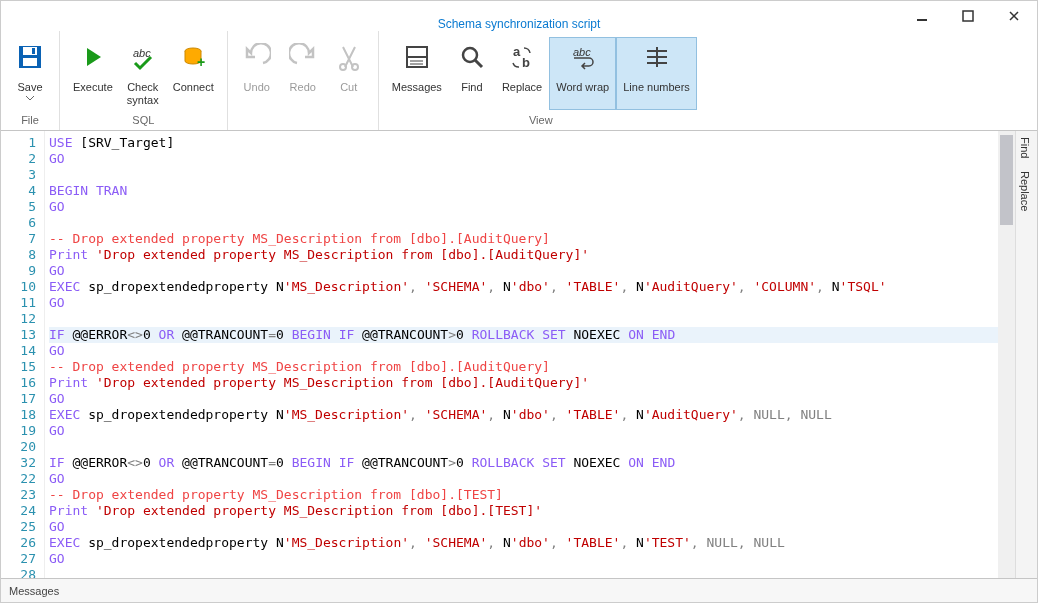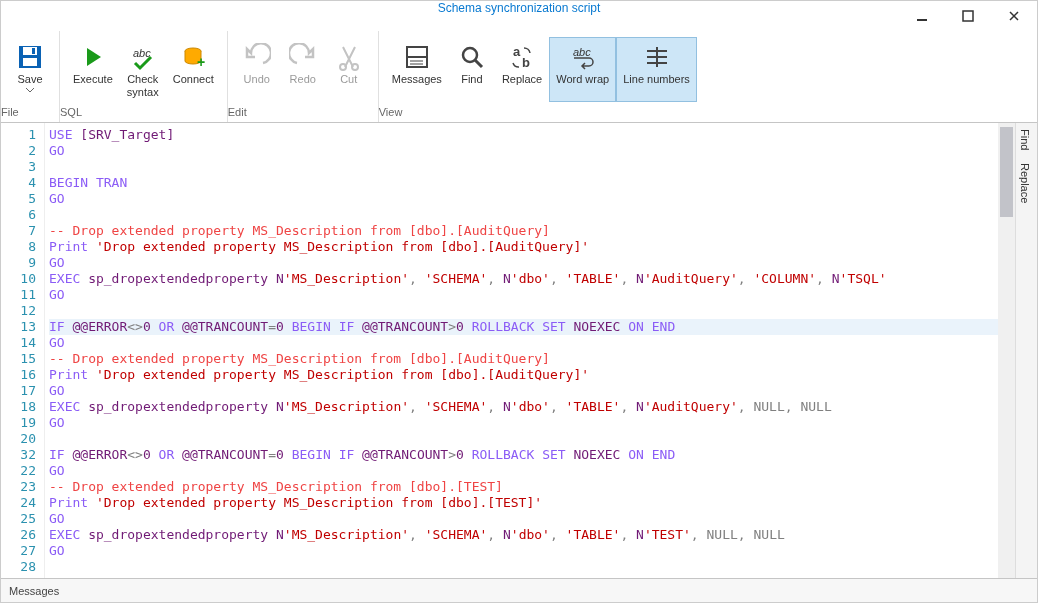--- a/index.html
+++ b/index.html
@@ -1,43 +1,43 @@
 <!DOCTYPE html>
 <html><head>
 <meta charset="utf-8">
 <style>
 * { box-sizing: border-box; margin: 0; padding: 0; }
 body { font-family: "Segoe UI", Tahoma, sans-serif; font-size: 12px; background: #fff; color: #333; width:1038px; height:603px; overflow:hidden; display:flex; flex-direction:column; border:1px solid #ccc;}
-.titlebar { height:30px; display:flex; align-items:flex-start; justify-content:center; position:relative; }
+.titlebar { height:30px; display:flex; align-items:flex-end; justify-content:center; position:relative; }
 .titlebar .title { color:#0a7ad1; font-size:12px; }
 .titlebar .controls { position:absolute; right:0; top:0; height:100%; display:flex; }
 .titlebar .controls .ctl { width:46px; height:100%; display:flex; align-items:center; justify-content:center; color:#444; }
 .ribbon { display:flex; border-bottom:1px solid #c5c5c5; background:#fff; }
 .group { display:flex; flex-direction:column; border-right:1px solid #e0e0e0; }
 .group-items { display:flex; padding: 6px 6px 2px 6px; flex:1;}
-.group-label { text-align:left; font-size:11px; color:#666; padding:2px 0 4px; }
+.group-label { text-align:center; font-size:11px; color:#666; padding:2px 0 4px; }
 .btn { display:flex; flex-direction:column; align-items:center; justify-content:flex-start; padding:3px 6px; min-width:46px; text-align:center; border:1px solid transparent; cursor:pointer; }
 .btn .icon { width:32px; height:32px; display:flex; align-items:center; justify-content:center; }
-.btn .lbl { font-size:11px; color:#333; margin-top:0; line-height:1.15; }
+.btn .lbl { font-size:11px; color:#333; margin-top:8px; line-height:1.15; }
 .btn.toggled { background:#cde6f7; border-color:#92c0e0; }
 .btn.disabled { opacity:0.5; cursor:default; }
 .editor-area { flex:1; display:flex; overflow:hidden; }
 .code-wrap { flex:1; display:flex; overflow:hidden; position:relative; }
 .gutter { width:44px; background:#fff; text-align:right; color:#2b91af; font-family:Consolas,monospace; font-size:13px; padding:4px 8px 4px 4px; border-right:1px solid #eee; }
 .gutter div { height:16px; line-height:16px; }
 .code { flex:1; font-family:Consolas,monospace; font-size:13px; padding:4px 4px; white-space:pre; overflow:hidden; }
 .code .line { height:16px; line-height:16px; }
 .code .line.selected { background:#eaf3fb; }
 .right-panel { width:22px; background:#f4f4f4; position:relative; border-left:1px solid #ddd;}
 .vert-tab { writing-mode:vertical-rl; text-orientation:mixed; font-size:11px; padding:6px 3px; color:#333; cursor:pointer;}
 .scrollbar-track { position:absolute; right:0; top:0; width:17px; height:100%; background:#f0f0f0; }
 .scrollbar-thumb { position:absolute; right:2px; top:4px; width:13px; height:90px; background:#c2c3c9; border-radius:0; }
 .status { height:24px; border-top:1px solid #c5c5c5; display:flex; align-items:center; padding:0 8px; background:#f7f7f7; }
 .status span { font-size:11px; color:#444; }
-.kw { color:#8b5cf6; } .gray { color:#808080; } .str { color:#c00000;margin-top:48px; } .cmt { color:#ef4444; } .txt { color:#701a75; }
+.kw { color:#8b5cf6; } .gray { color:#808080; } .str { color:#c00000;margin-top:48px; } .cmt { color:#ef4444; } .txt { color:#000000; }
 svg { display:block; }
 </style>
 </head>
 <body>
 
 <div class="titlebar">
   <span class="title">Schema synchronization script</span>
   <div class="controls">
     <div class="ctl">
         <svg width="12" height="12">
@@ -135,21 +135,20 @@
         <span class="icon">
             <svg width="28" height="28">
               <path d="M8 4 L18 24 M20 4 L10 24" stroke="#888" stroke-width="2"></path>
               <circle cx="8" cy="24" r="3" fill="none" stroke="#888" stroke-width="2"></circle>
               <circle cx="20" cy="24" r="3" fill="none" stroke="#888" stroke-width="2"></circle>
             </svg>
           </span>
         <span class="lbl">Cut</span>
       </div>
     </div>
-    <div class="group-label">Edit</div>
   </div>
 
   <div class="group" style="border-right:none;">
     <div class="group-items">
       <div class="btn">
         <span class="icon">
             <svg width="28" height="28">
               <rect x="4" y="4" width="20" height="20" fill="none" stroke="#444" stroke-width="2"></rect>
               <line x1="4" y1="14" x2="24" y2="14" stroke="#444" stroke-width="2"></line>
               <line x1="7" y1="18" x2="20" y2="18" stroke="#444"></line>

